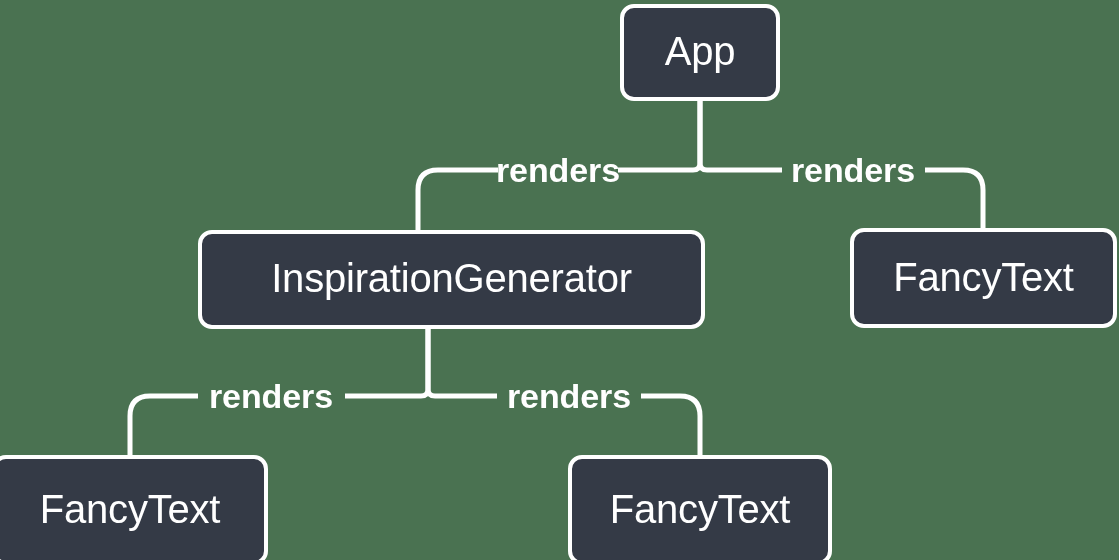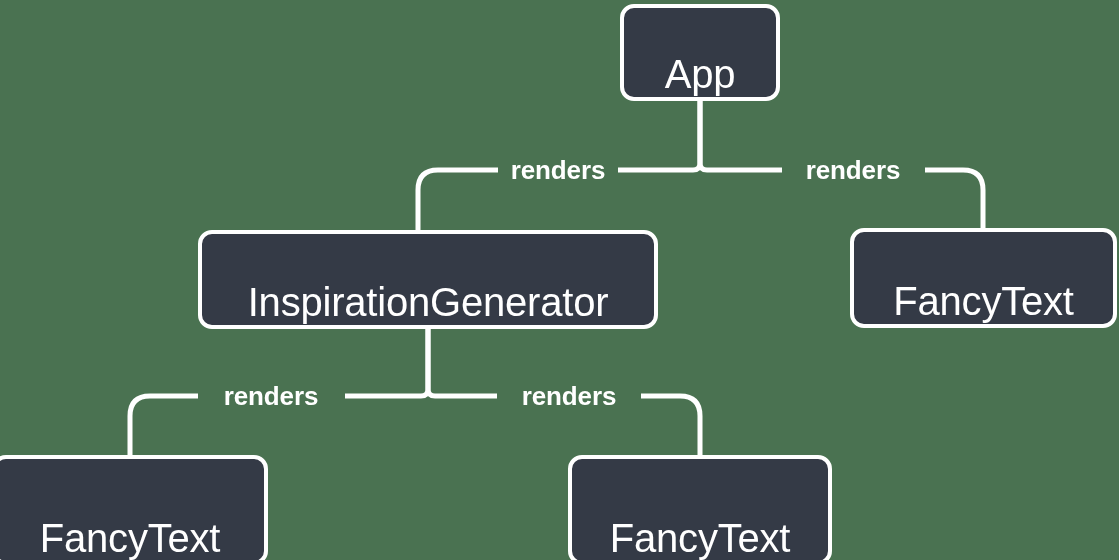--- a/index.html
+++ b/index.html
@@ -27,47 +27,47 @@
     height: 560px;
   }
   .node {
     position: absolute;
     box-sizing: border-box;
     background: #343a46;
     border: 4px solid #ffffff;
     border-radius: 14px;
     color: #ffffff;
     display: flex;
-    align-items: flex-end;
+    align-items: center;
     justify-content: center;
     font-size: 40px;
     font-weight: 400;
     letter-spacing: -0.2px;
     white-space: nowrap;
     z-index: 2;
   }
   .node-label {
     display: block;
     line-height: 1;
     padding-bottom: 3px;
   }
   .edge-label {
     position: absolute;
     color: #ffffff;
-    font-size: 26px;
+    font-size: 34px;
     font-weight: 700;
     letter-spacing: -0.1px;
     line-height: 1;
     white-space: nowrap;
     z-index: 3;
     transform: translate(-50%, -50%);
   }
   
   #node-app            { left: 620px; top: 4px;   width: 160px; height: 97px; }
-  #node-inspiration    { left: 198px; top: 230px; width: 460px; height: 99px; }
+  #node-inspiration    { left: 198px; top: 230px; width: 507px; height: 99px; }
   #node-fancytext-right{ left: 850px; top: 228px; width: 267px; height: 100px; }
   #node-fancytext-left { left: -8px;  top: 455px; width: 276px; height: 110px; }
   #node-copyright      { left: 568px; top: 455px; width: 264px; height: 110px; }
   
   #edge-label-app-inspiration      { left: 558px; top: 170px; }
   #edge-label-app-fancytext        { left: 853px; top: 170px; }
   #edge-label-ig-fancytext         { left: 271px; top: 396px; }
   #edge-label-ig-copyright         { left: 569px; top: 396px; }
 </style>
 </head>

